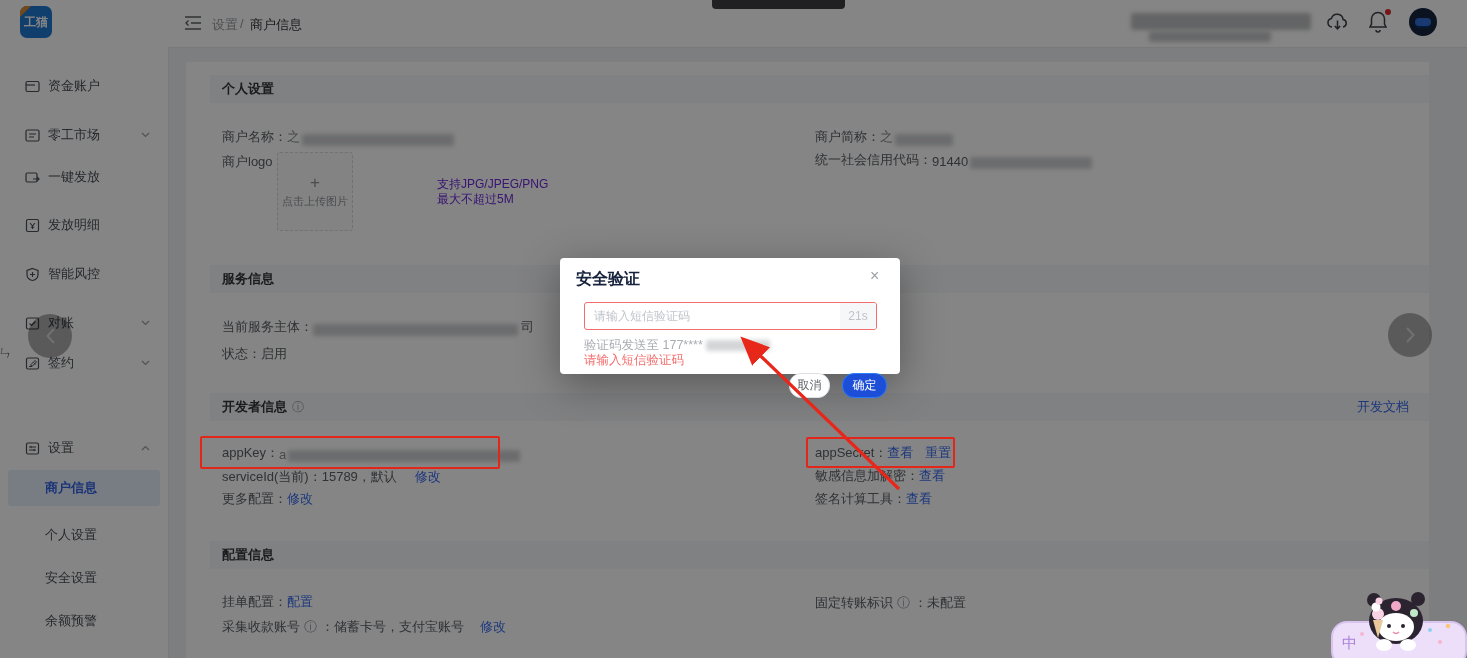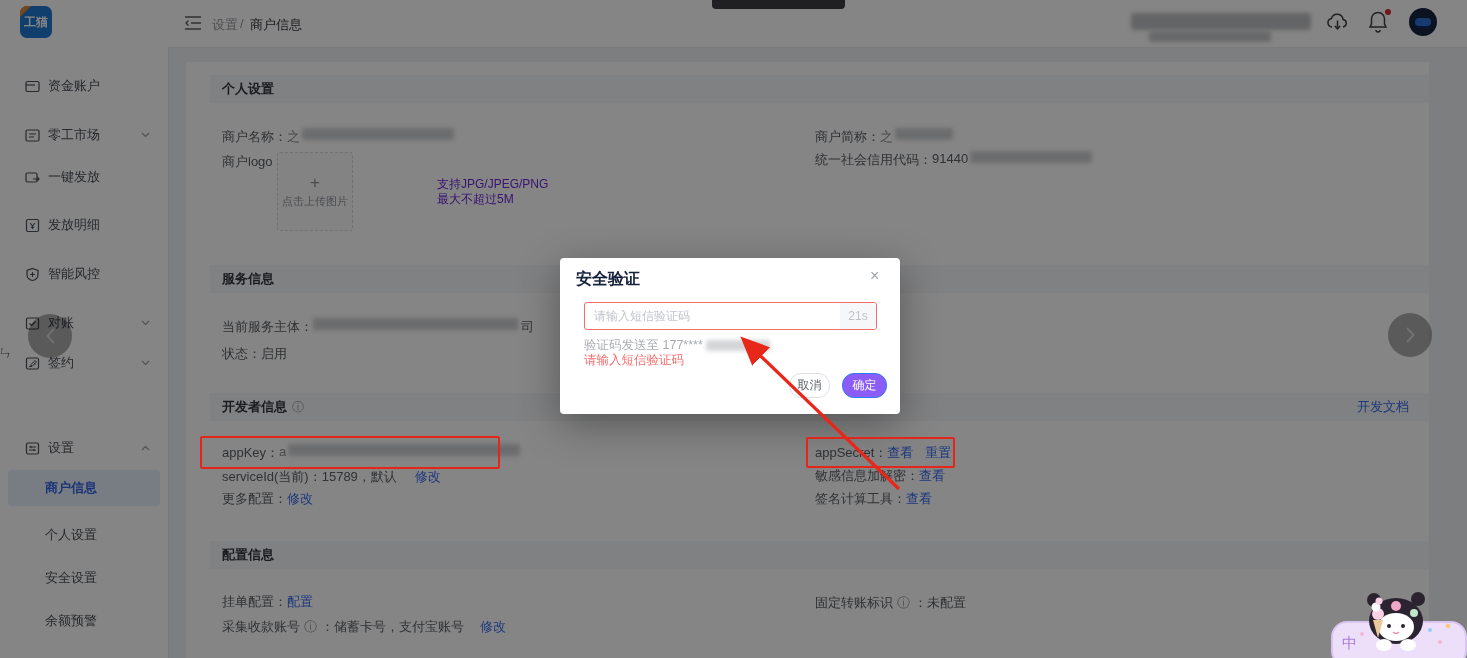--- a/index.html
+++ b/index.html
@@ -31,51 +31,51 @@
   .bell-dot{left:1385px;top:9px;width:6px;height:6px;border-radius:50%;background:#e02c2c;z-index:7;}
   .avatar{left:1409px;top:8px;width:28px;height:28px;border-radius:50%;background:#16233f;z-index:6;cursor:pointer;
     display:flex;align-items:center;justify-content:center;}
   .avatar .visor{width:16px;height:8px;border-radius:4px;background:#2f6fd6;box-shadow:0 2px 0 #0b2f66;}
   
   .card{left:186px;top:62px;width:1243px;height:596px;background:#fff;z-index:5;}
   .secbar{left:210px;width:1219px;height:28px;background:#f6f7f9;display:flex;align-items:center;z-index:6;}
   .secbar .sec-title{margin-left:12px;font-size:13px;font-weight:bold;color:#33363c;}
   .secbar .info-i{margin-left:5px;color:#9b9ea5;font-size:12px;}
   .secbar .bar-right{margin-left:auto;margin-right:20px;font-size:13px;}
-  .row{display:flex;align-items:flex-start;font-size:13px;color:#5c6066;z-index:6;white-space:nowrap;}
+  .row{display:flex;align-items:flex-end;font-size:13px;color:#5c6066;z-index:6;white-space:nowrap;}
   .lbl{color:#5c6066;}
   .val{color:#5c6066;}
   .link{color:#3b6cf0;cursor:pointer;}
   .blur{display:inline-block;height:12px;background:#cfd0d3;border-radius:2px;filter:blur(2px);vertical-align:-2px;}
   .info-i{color:#9b9ea5;}
   .upload-box{left:277px;top:152px;width:74px;height:77px;background:#fbfbfc;border:1px dashed #d6d8dc;border-radius:3px;z-index:6;cursor:pointer;
     display:flex;flex-direction:column;align-items:center;justify-content:center;color:#8f9299;}
   .upload-box .plus{font-size:17px;line-height:18px;}
   .upload-box .uptext{font-size:11px;margin-top:2px;}
   .hint{z-index:6;font-size:12px;color:#6d28d9;}
   
   .circ{width:44px;height:44px;border-radius:50%;background:rgba(0,0,0,0.32);z-index:8;cursor:pointer;
     display:flex;align-items:center;justify-content:center;}
   
   .dim{left:0;top:0;width:1467px;height:658px;background:rgba(0,0,0,0.48);z-index:40;}
   
-  .modal{left:560px;top:258px;width:340px;height:156px;background:#fff;border-radius:4px;z-index:100;
+  .modal{left:560px;top:258px;width:340px;height:116px;background:#fff;border-radius:4px;z-index:100;
     box-shadow:0 10px 40px rgba(0,0,0,0.35);}
   .m-title{left:16px;top:11px;font-size:16px;font-weight:bold;color:#17233d;z-index:101;}
   .m-close{left:310px;top:9px;font-size:16px;color:#9ea2a8;z-index:101;cursor:pointer;}
   .m-inputwrap{left:24px;top:44px;width:291px;height:26px;border:1px solid #f56c6c;border-radius:3px;display:flex;z-index:101;background:#fff;overflow:hidden;}
   .m-input{flex:1;border:none;outline:none;padding:0 9px;font-size:12px;color:#333;background:transparent;
     font-family:"Liberation Sans","DejaVu Sans",sans-serif;}
   .m-input::placeholder{color:#c0c4cc;}
   .m-count{width:36px;background:#f6f7f9;color:#bfc3c9;font-size:12px;display:flex;align-items:center;justify-content:center;}
   .m-sent{left:24px;top:79px;font-size:12.5px;color:#a9acb2;z-index:101;}
   .m-error{left:24px;top:94px;font-size:12.5px;color:#f56c6c;z-index:101;}
   .btn{position:absolute;top:115px;height:25px;border-radius:12px;font-size:12px;display:flex;align-items:center;justify-content:center;z-index:101;cursor:pointer;box-sizing:border-box;}
   .btn-cancel{left:229px;width:41px;border:1px solid #dcdfe6;background:#fff;color:#5c6066;}
-  .btn-ok{left:282px;width:45px;background:#8b5cf6;color:#fff;border:1px solid #2b7cf7;}
+  .btn-ok{left:282px;width:45px;background:#1d4ed8;color:#fff;border:1px solid #2b7cf7;}
   
   .ann-rect{border:2px solid #e2261a;border-radius:2px;z-index:110;}
   .ann-arrow{left:0;top:0;width:1467px;height:658px;z-index:110;pointer-events:none;}
   .mascot{left:1322px;top:590px;z-index:120;pointer-events:none;}
   svg{display:block;}
 </style>
 </head>
 <body>
 
 <div id="app">

